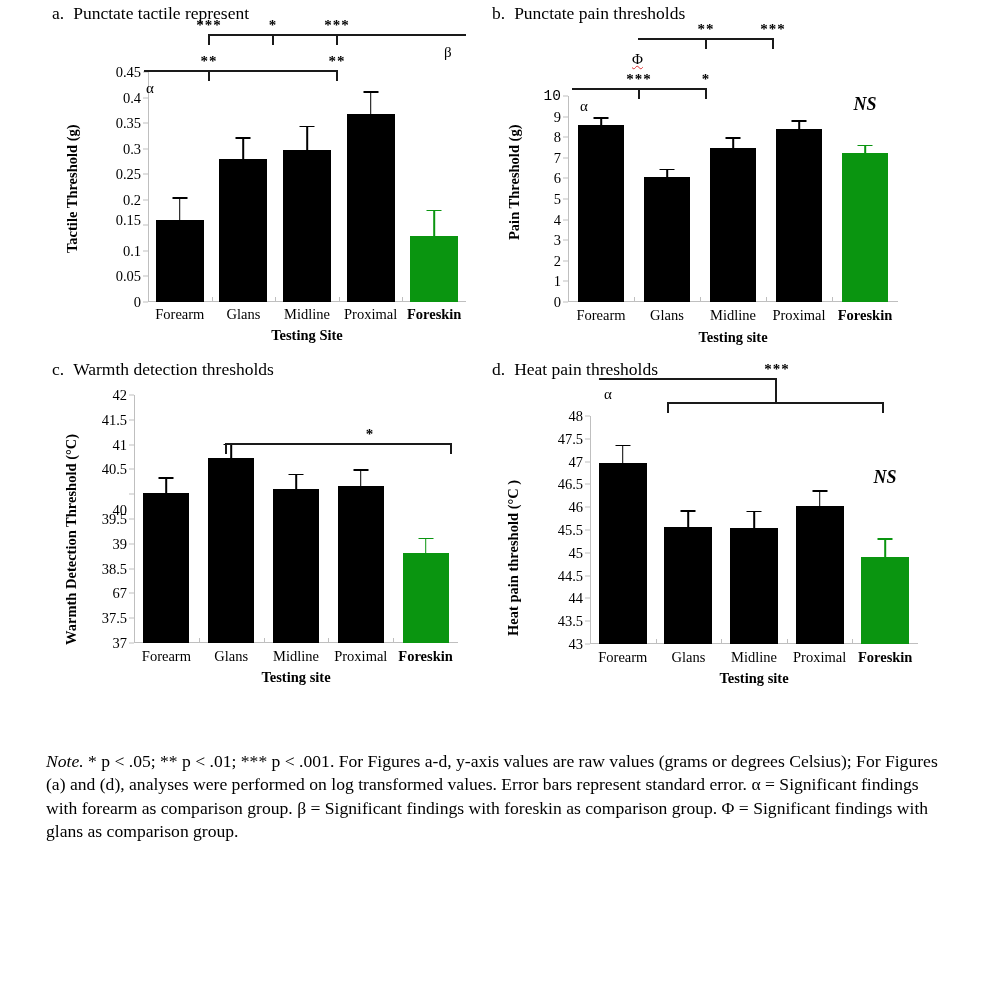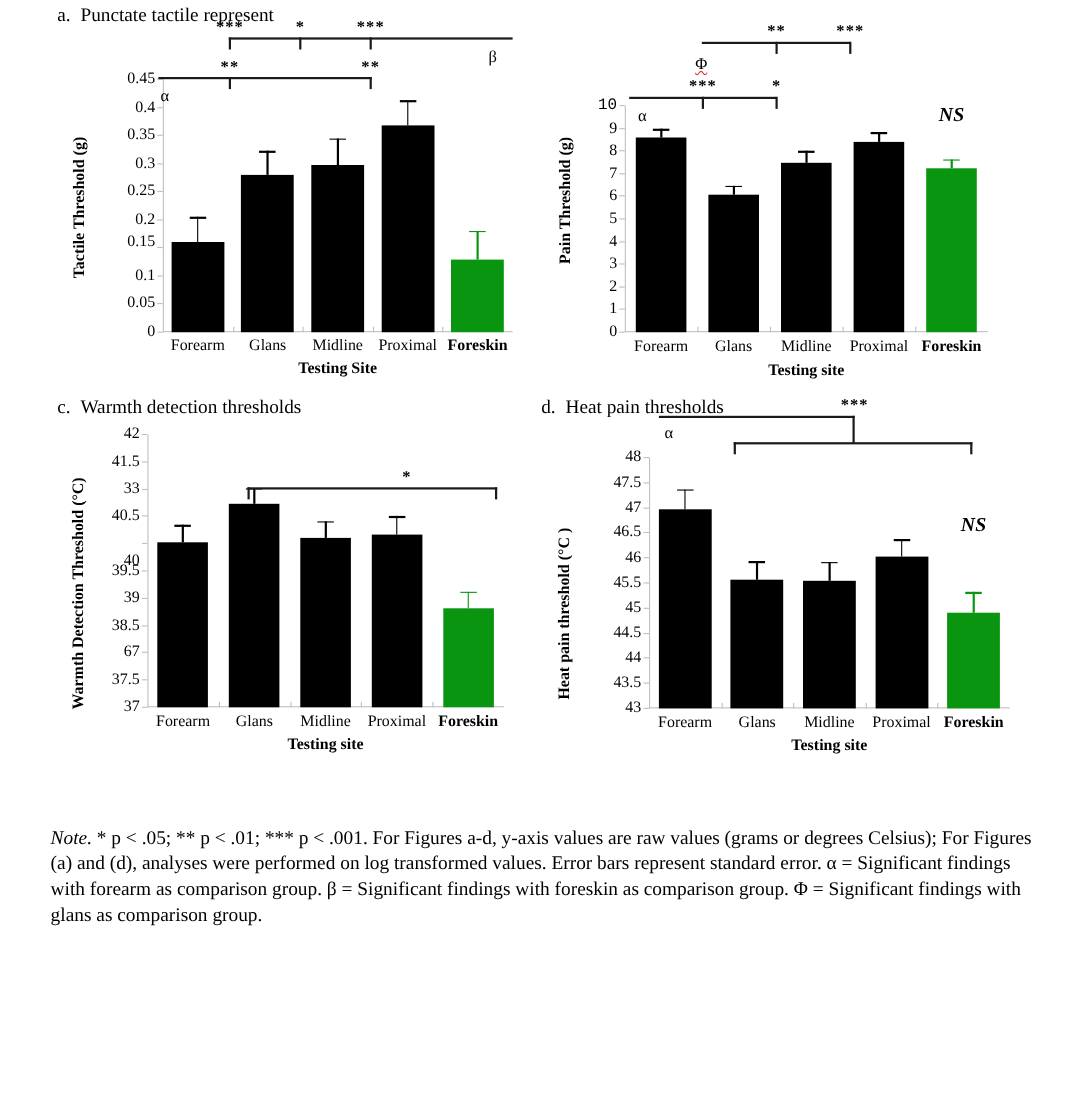--- a/index.html
+++ b/index.html
@@ -296,20 +296,23 @@
         <div class="xlabel" style="left: 139.8px; top: 306px;">Forearm</div>
         <div class="xlabel" style="left: 203.4px; top: 306px;">Glans</div>
         <div class="xlabel" style="left: 267px; top: 306px;">Midline</div>
         <div class="xlabel" style="left: 330.6px; top: 306px;">Proximal</div>
         <div class="xlabel green" style="left: 394.2px; top: 306px;">Foreskin</div>
       </div>
     <div class="x-title" style="left:108px; top:327px; width:318px;">Testing Site</div>
   </div>
 
   <div class="panel" style="left:490px; top:0px; width:450px; height:352px;">
+    <div class="panel-title" style="left:2px; top:3px;">
+      <span class="lett">b.</span><span>Punctate pain thresholds</span>
+    </div>
 
     <div class="y-title" style="left:16px; top:240px;">Pain Threshold (g)</div>
 
     <div class="plot" style="left:78px; top:96px; width:330px; height:206px;">
       <div class="axis-area">
         <div class="y-axis-line"></div>
         <div class="x-axis-line"></div>
       </div>
       <div id="pb-ticks">
           <div class="ytick" style="top: 206px;">0</div>
@@ -421,21 +424,21 @@
           <div class="ytick" style="top: 173.6px;">38.5</div>
           <div class="ytick-mark" style="top: 173.6px; left: -5px;"></div>
           <div class="ytick" style="top: 148.8px;">39</div>
           <div class="ytick-mark" style="top: 148.8px; left: -5px;"></div>
           <div class="ytick" style="top: 124px;">39.5</div>
           <div class="ytick-mark" style="top: 124px; left: -5px;"></div>
           <div class="ytick" style="top: 115px;">40</div>
           <div class="ytick-mark" style="top: 99.2px; left: -5px;"></div>
           <div class="ytick" style="top: 74.4px;">40.5</div>
           <div class="ytick-mark" style="top: 74.4px; left: -5px;"></div>
-          <div class="ytick" style="top: 49.6px;">33</div>
+          <div class="ytick" style="top: 49.6px;">41</div>
           <div class="ytick-mark" style="top: 49.6px; left: -5px;"></div>
           <div class="ytick" style="top: 24.8px;">41.5</div>
           <div class="ytick-mark" style="top: 24.8px; left: -5px;"></div>
           <div class="ytick" style="top: 0px;">42</div>
           <div class="ytick-mark" style="top: 0px; left: -5px;"></div>
         </div>
       <div id="pc-xsep">
           <div class="xtick-sep" style="left: 64.8px;"></div>
           <div class="xtick-sep" style="left: 129.6px;"></div>
           <div class="xtick-sep" style="left: 194.4px;"></div>

